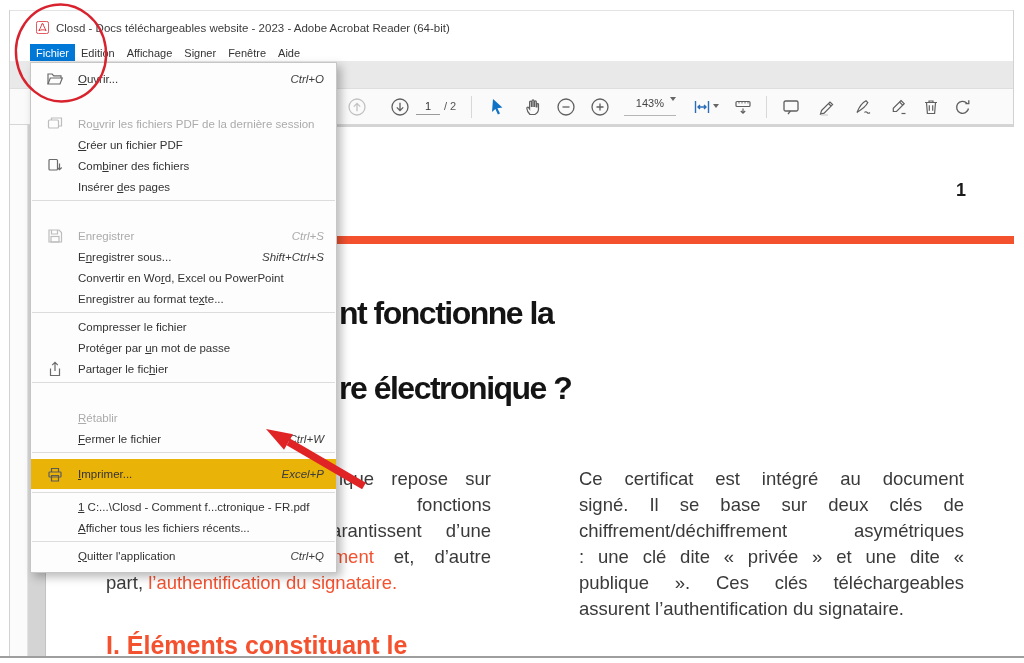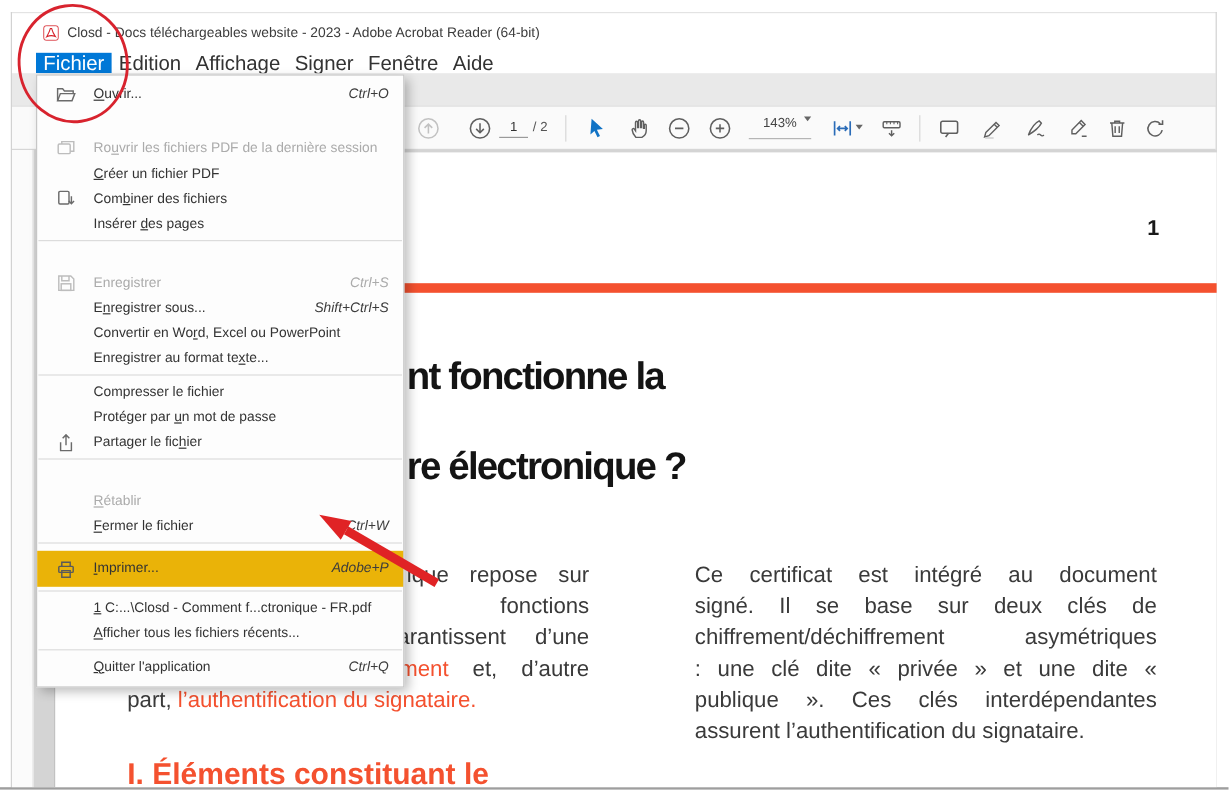--- a/index.html
+++ b/index.html
@@ -10,21 +10,21 @@
   .frame-top{left:9px;top:10px;width:1005px;height:1px;background:#e3e3e3;}
   .frame-left{left:9px;top:10px;width:1px;height:646px;background:#d2d2d2;}
   .frame-right{left:1013px;top:10px;width:1px;height:646px;background:#d2d2d2;}
   .frame-bottom{left:0px;top:656px;width:1024px;height:2px;background:#9e9e9e;}
   
   .titlebar{left:10px;top:11px;width:1003px;height:33px;background:#ffffff;display:flex;align-items:center;}
   .app-ico{margin-left:26px;width:13px;height:13px;flex:0 0 auto;}
   .title-txt{margin-left:7px;font-size:11.5px;color:#3c3c3c;white-space:nowrap;}
   
   .menubar{left:10px;top:44px;width:1003px;height:17px;background:#fff;display:flex;align-items:stretch;padding-left:20px;box-sizing:border-box;}
-  .mb-item{display:flex;align-items:center;padding:0 6px;font-size:17px;color:#333;cursor:default;}
+  .mb-item{display:flex;align-items:center;padding:0 6px;font-size:11px;color:#333;cursor:default;}
   .mb-item.active{background:#0078d7;color:#fff;}
   
   .tabstrip{left:10px;top:61px;width:1003px;height:28px;background:#e9e9e9;border-bottom:1px solid #dedede;box-sizing:border-box;}
   .toolbar{left:10px;top:89px;width:1003px;height:36px;background:#fafafa;border-bottom:1px solid #d6d6d6;box-sizing:border-box;}
   .tb{position:absolute;top:7px;width:22px;height:22px;display:flex;align-items:center;justify-content:center;}
   .tb svg{display:block;}
   .tb-sep{position:absolute;top:7px;width:1px;height:22px;background:#d8d8d8;}
   .pg-input{position:absolute;top:9px;width:24px;height:16px;border:none;border-bottom:1px solid #9a9a9a;background:transparent;
             text-align:center;font-size:11px;color:#333;font-family:"Liberation Sans",sans-serif;padding:0;}
   .pg-total{position:absolute;top:11px;font-size:11px;color:#555;}
@@ -86,21 +86,21 @@
         <div class="bodytxt"><span>part, </span><span class="orange">l’authentification du signataire.</span></div>
       </div>
 
       <div class="sec-head">I. Éléments constituant le</div>
 
       <div class="rc-block">
         <div class="bodytxt jline">Ce certificat est intégré au document</div>
         <div class="bodytxt jline">signé. Il se base sur deux clés de</div>
         <div class="bodytxt jline">chiffrement/déchiffrement asymétriques</div>
         <div class="bodytxt jline">: une clé dite « privée » et une dite «</div>
-        <div class="bodytxt jline">publique ». Ces clés interdépendantes</div>
+        <div class="bodytxt jline">publique ». Ces clés téléchargeables</div>
         <div class="bodytxt">assurent l’authentification du signataire.</div>
       </div>
     </div>
   </div>
 
   <div class="abs titlebar">
     <svg class="app-ico" viewBox="0 0 16 16">
         <rect x="0.5" y="0.5" width="15" height="15" rx="2.5" fill="#fff" stroke="#d6222a"></rect>
         <path d="M3.5 12c2-3.6 3.2-6.2 3.8-8.6h1.4c.6 2.4 1.9 5.3 3.8 8.3-2.8-1.3-6.2-1.2-9 .3z" fill="none" stroke="#d6222a" stroke-width="1.1"></path>
       </svg>
@@ -327,21 +327,21 @@
 
     <div class="fm-row tall hl">
       <span class="fm-ico">
           <svg width="18" height="18" viewBox="0 0 18 18" fill="none" stroke="#5a5a5a" stroke-width="1.2">
             <path d="M5.5 7V3.5h7V7"></path>
             <rect x="3" y="7" width="12" height="5" rx="0.8"></rect>
             <path d="M5.5 10.5h7V16h-7z"></path>
           </svg>
         </span>
       <span class="fm-label"><span></span><span class="u">I</span><span>mprimer...</span></span>
-      <span class="fm-sc">Adobe+P</span>
+      <span class="fm-sc">Excel+P</span>
     </div>
 
     <div class="fm-sep"></div>
 
     <div class="fm-row">
       <span class="fm-ico"></span>
       <span class="fm-label"><span></span><span class="u">1</span><span> C:...\Closd - Comment f...ctronique - FR.pdf</span></span>
     </div>
 
     <div class="fm-row">

